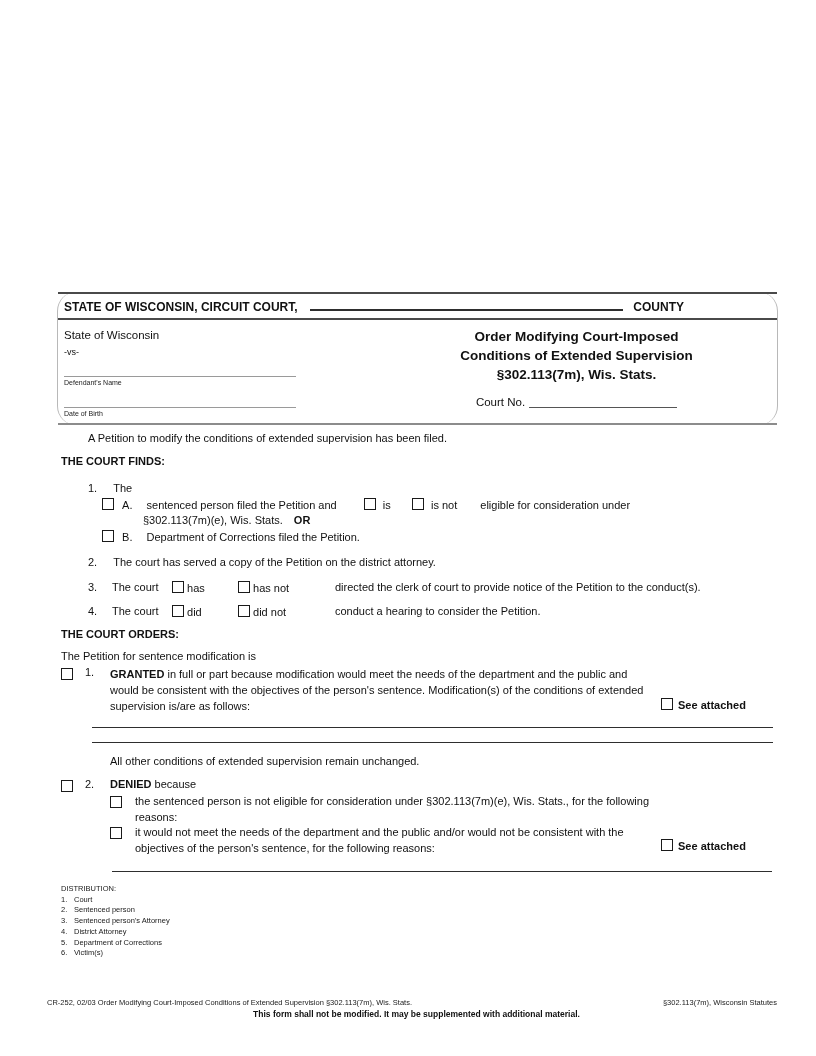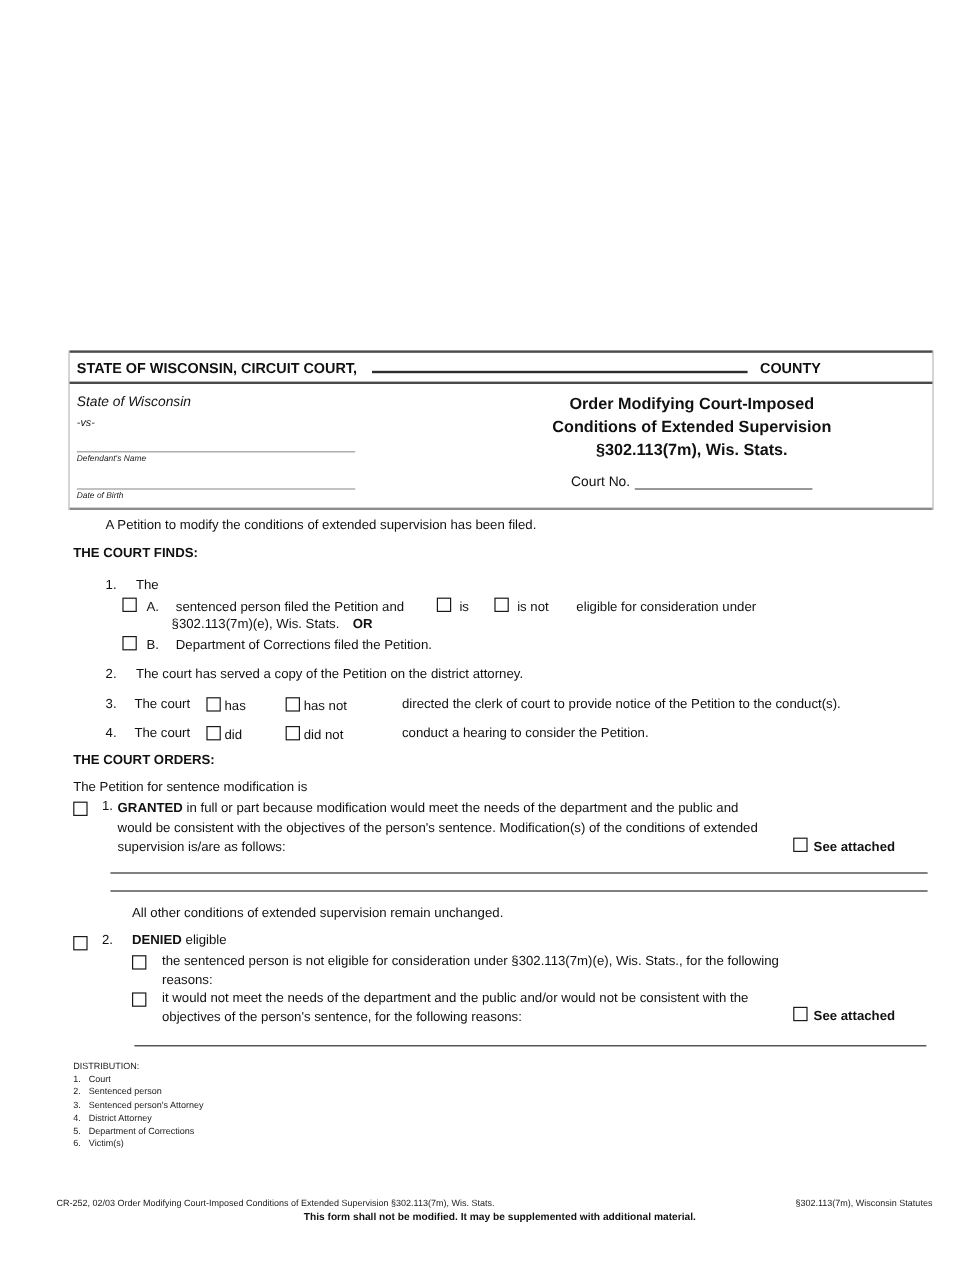--- a/index.html
+++ b/index.html
@@ -6,28 +6,28 @@
   .page {
     position:relative; width:816px; height:1056px; margin:0 auto;
     background:#ffffff; font-family:"Liberation Sans", sans-serif;
     color:#111; font-size:11px; overflow:hidden;
   }
   .abs { position:absolute; }
   .b { font-weight:bold; }
 
   
   .header-box { position:absolute; top:292px; left:57px; width:719px;
-    border-left:1px solid #b8b8b8; border-right:1px solid #b8b8b8; }
+    border-left:1px solid #b8b8b8; border-right:1px solid #b8b8b8;border-radius:19px; }
   .court-row { display:flex; align-items:flex-end;
     border-top:2px solid #4a4a4a; border-bottom:2px solid #4a4a4a;
     padding:5px 6px 4px 6px; font-size:12px; font-weight:bold; white-space:nowrap; }
   .county-fill { flex:1; border-bottom:2px solid #2e2e2e; margin:0 10px 3px 12px; height:10px; }
   .county-label { margin-right:87px; }
   .caption-row { display:flex; height:103px; border-bottom:2px solid #8c8c8c; position:relative; }
-  .cap-left { width:318px; position:relative;font-style:italic; }
+  .cap-left { width:318px; position:relative; }
   .cap-party { position:absolute; top:9px; left:6px; font-size:11.5px; }
   .cap-vs { position:absolute; top:27px; left:6px; font-size:9px; }
   .field-line { border-bottom:1px solid #9a9a9a; height:0; }
   .cap-def-line { position:absolute; top:56px; left:6px; width:232px; }
   .cap-def-label { position:absolute; top:59px; left:6px; font-size:7px; color:#222; }
   .cap-dob-line { position:absolute; top:87px; left:6px; width:232px; }
   .cap-dob-label { position:absolute; top:90px; left:6px; font-size:7px; color:#222; }
   .cap-right { flex:1; text-align:center; padding-top:7px; }
   .form-title { font-size:13.5px; font-weight:bold; line-height:19px; }
   .case-row { margin-top:12px; font-size:11.5px; }
@@ -132,36 +132,36 @@
     <span class="abs" style="left:172px;"><span class="cb"></span> <span>did</span></span>
     <span class="abs" style="left:238px;"><span class="cb"></span> <span>did not</span></span>
     <span class="abs" style="left:335px;">conduct a hearing to consider the Petition.</span>
   </div>
 
   <div class="abs heading" style="top:628px; left:61px;">THE COURT ORDERS:</div>
   <div class="abs" style="top:650px; left:61px;">The Petition for sentence modification is</div>
 
   <span class="cb abs" style="top:668px; left:61px;"></span>
   <span class="abs" style="top:666px; left:85px;">1.</span>
-  <div class="abs" style="top:666px; left:98px; width:640px; line-height:16px;">
+  <div class="abs" style="top:666px; left:110px; width:640px; line-height:16px;">
     <div><span class="b">GRANTED</span><span> in full or part because modification would meet the needs of the department and the public and</span></div>
     <div>would be consistent with the objectives of the person's sentence.  Modification(s) of the conditions of extended</div>
     <div>supervision is/are as follows:</div>
   </div>
   <div class="abs see-attached" style="top:698px; left:661px;">
     <span class="cb"></span><span>See attached</span>
   </div>
   <div class="abs wline" style="top:727px; left:92px; width:681px;"></div>
   <div class="abs wline" style="top:742px; left:92px; width:681px;"></div>
   <div class="abs" style="top:755px; left:110px;">All other conditions of extended supervision remain unchanged.</div>
 
   <span class="cb abs" style="top:780px; left:61px;"></span>
   <span class="abs" style="top:778px; left:85px;">2.</span>
   <div class="abs row" style="top:778px; left:110px;">
-    <span class="b">DENIED</span><span> eligible</span>
+    <span class="b">DENIED</span><span> because</span>
   </div>
   <span class="cb abs" style="top:796px; left:110px;"></span>
   <div class="abs" style="top:794px; left:135px; width:620px; line-height:15.5px;">
     <div>the sentenced person is not eligible for consideration under §302.113(7m)(e), Wis. Stats., for the following</div>
     <div>reasons:</div>
   </div>
   <span class="cb abs" style="top:827px; left:110px;"></span>
   <div class="abs" style="top:825px; left:135px; width:600px; line-height:15.5px;">
     <div>it would not meet the needs of the department and the public and/or would not be consistent with the</div>
     <div>objectives of the person's sentence, for the following reasons:</div>

